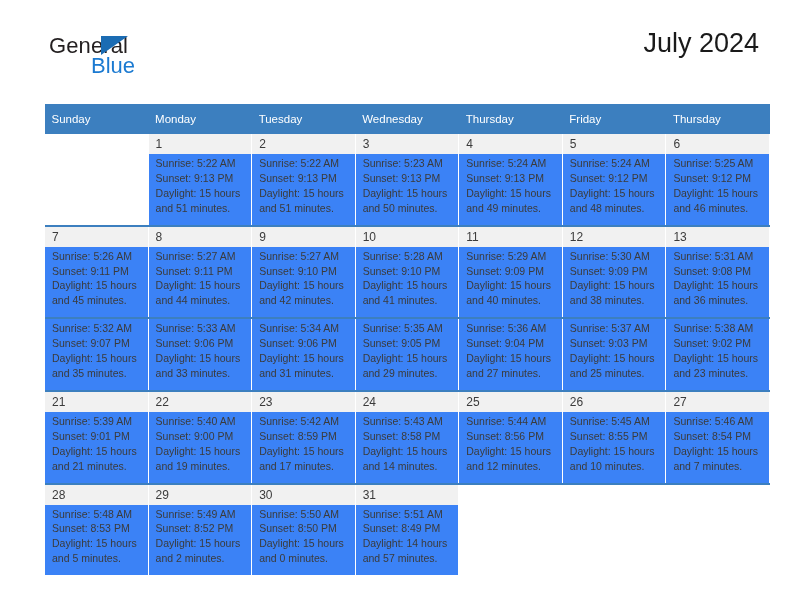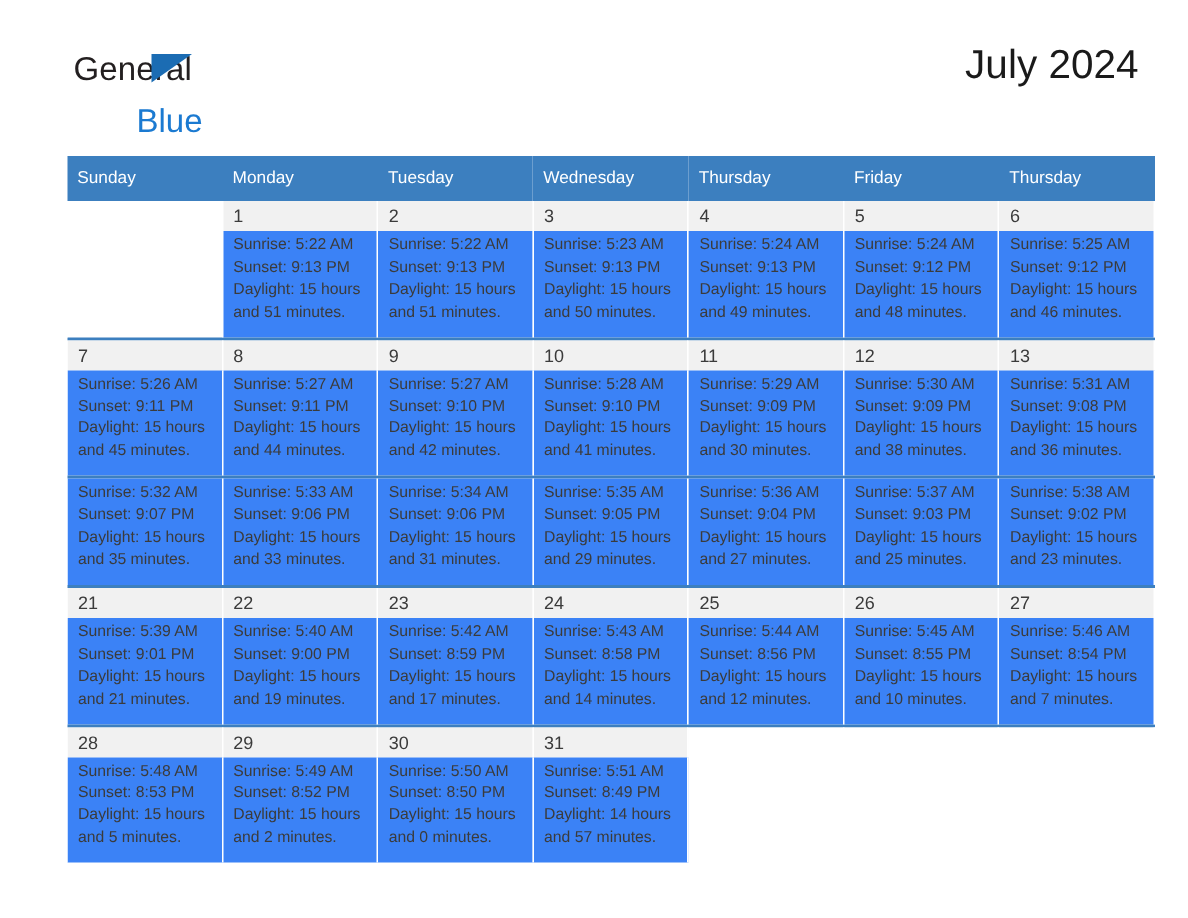--- a/index.html
+++ b/index.html
@@ -55,21 +55,21 @@
     height: 0;
     border-left: 27px solid #1b6cb3;
     border-bottom: 19px solid transparent;
   }
   .logo-blue {
     font-size: 22px;
     color: #1b7ad1;
     line-height: 1;
     display: block;
     position: absolute;
-    top: 35px;
+    top: 20px;
     left: 58px;
   }
 
   .title-block {
     position: absolute;
     right: 0;
     top: 0;
     text-align: right;
     margin-left: 22px;
   }
@@ -270,21 +270,21 @@
           <td>
             <span class="info-line">Sunrise: 5:28 AM</span>
             <span class="info-line">Sunset: 9:10 PM</span>
             <span class="info-line">Daylight: 15 hours</span>
             <span class="info-line">and 41 minutes.</span>
           </td>
           <td>
             <span class="info-line">Sunrise: 5:29 AM</span>
             <span class="info-line">Sunset: 9:09 PM</span>
             <span class="info-line">Daylight: 15 hours</span>
-            <span class="info-line">and 30 minutes.</span>
+            <span class="info-line">and 40 minutes.</span>
           </td>
           <td>
             <span class="info-line">Sunrise: 5:30 AM</span>
             <span class="info-line">Sunset: 9:09 PM</span>
             <span class="info-line">Daylight: 15 hours</span>
             <span class="info-line">and 38 minutes.</span>
           </td>
           <td>
             <span class="info-line">Sunrise: 5:31 AM</span>
             <span class="info-line">Sunset: 9:08 PM</span>

